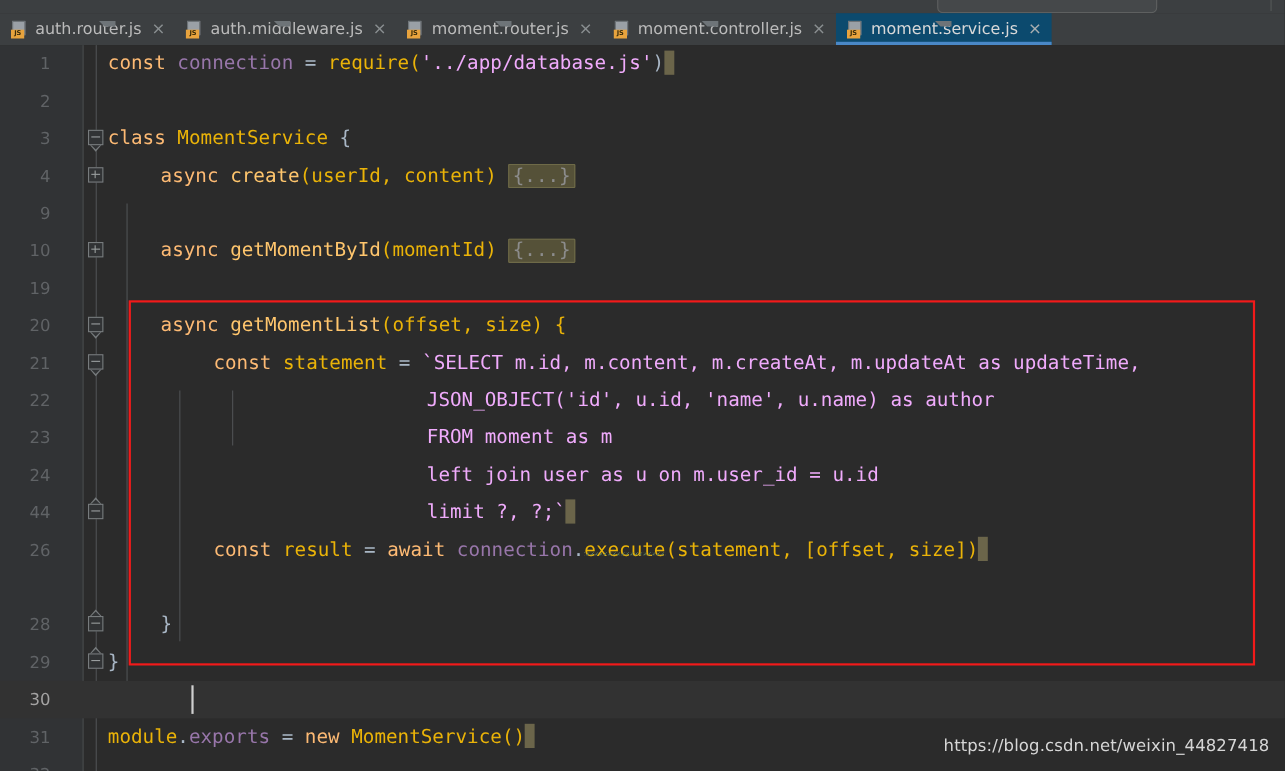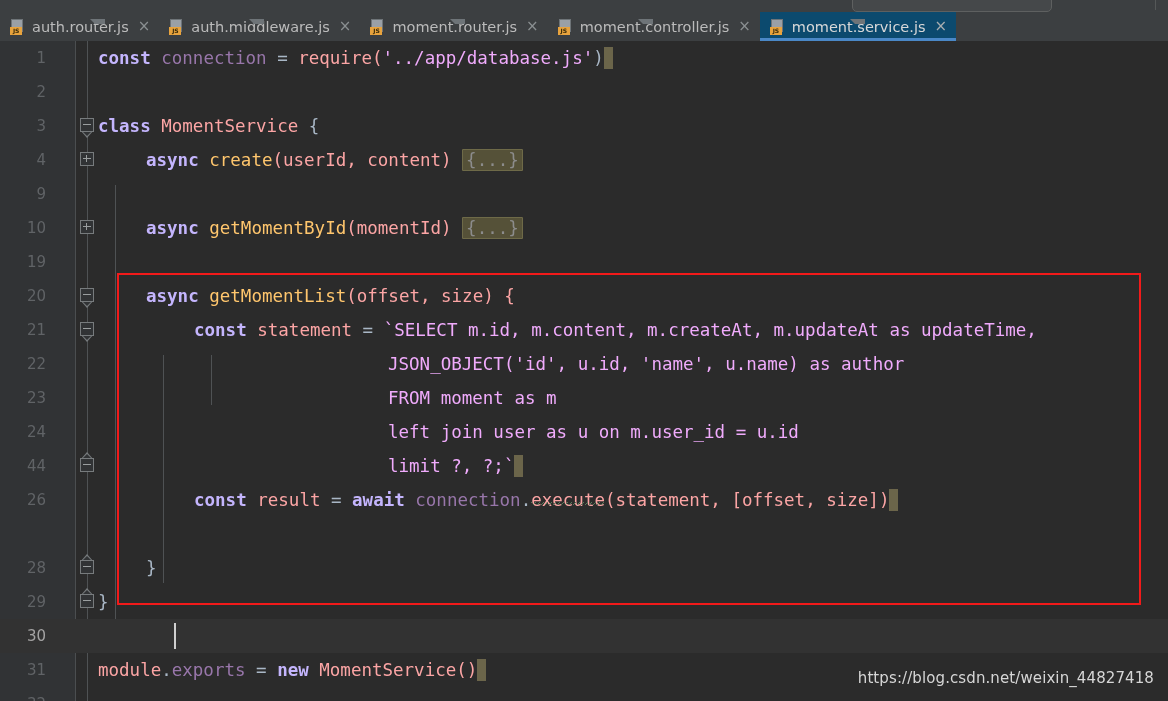--- a/index.html
+++ b/index.html
@@ -143,26 +143,26 @@
 
   
   .code {
     position: absolute; left: 22px; height: 34px; line-height: 34px;
     font-family: "DejaVu Sans Mono", monospace;
     font-size: 17.5px;
     white-space: pre;
     color: #A9B7C6;
     letter-spacing: 0px;
   }
-  .kw   { color: #c4b5fd; font-weight: bold; }
+  .kw   { color: #fdba74; }
   .fn   { color: #FFC66D; }
   .prop { color: #9876AA; }
   .str  { color: #f0abfc; }
   .num  { color: #6897BB; }
-  .id   { color: #fca5a5; }
+  .id   { color: #eab308; }
   .punc { color: #A9B7C6; }
 
   
   .iguide {
     position: absolute; width: 1px; background: #4F5254;
   }
 
   
   .foldph {
     background: #555138; border: 1px solid #6E6A48;

